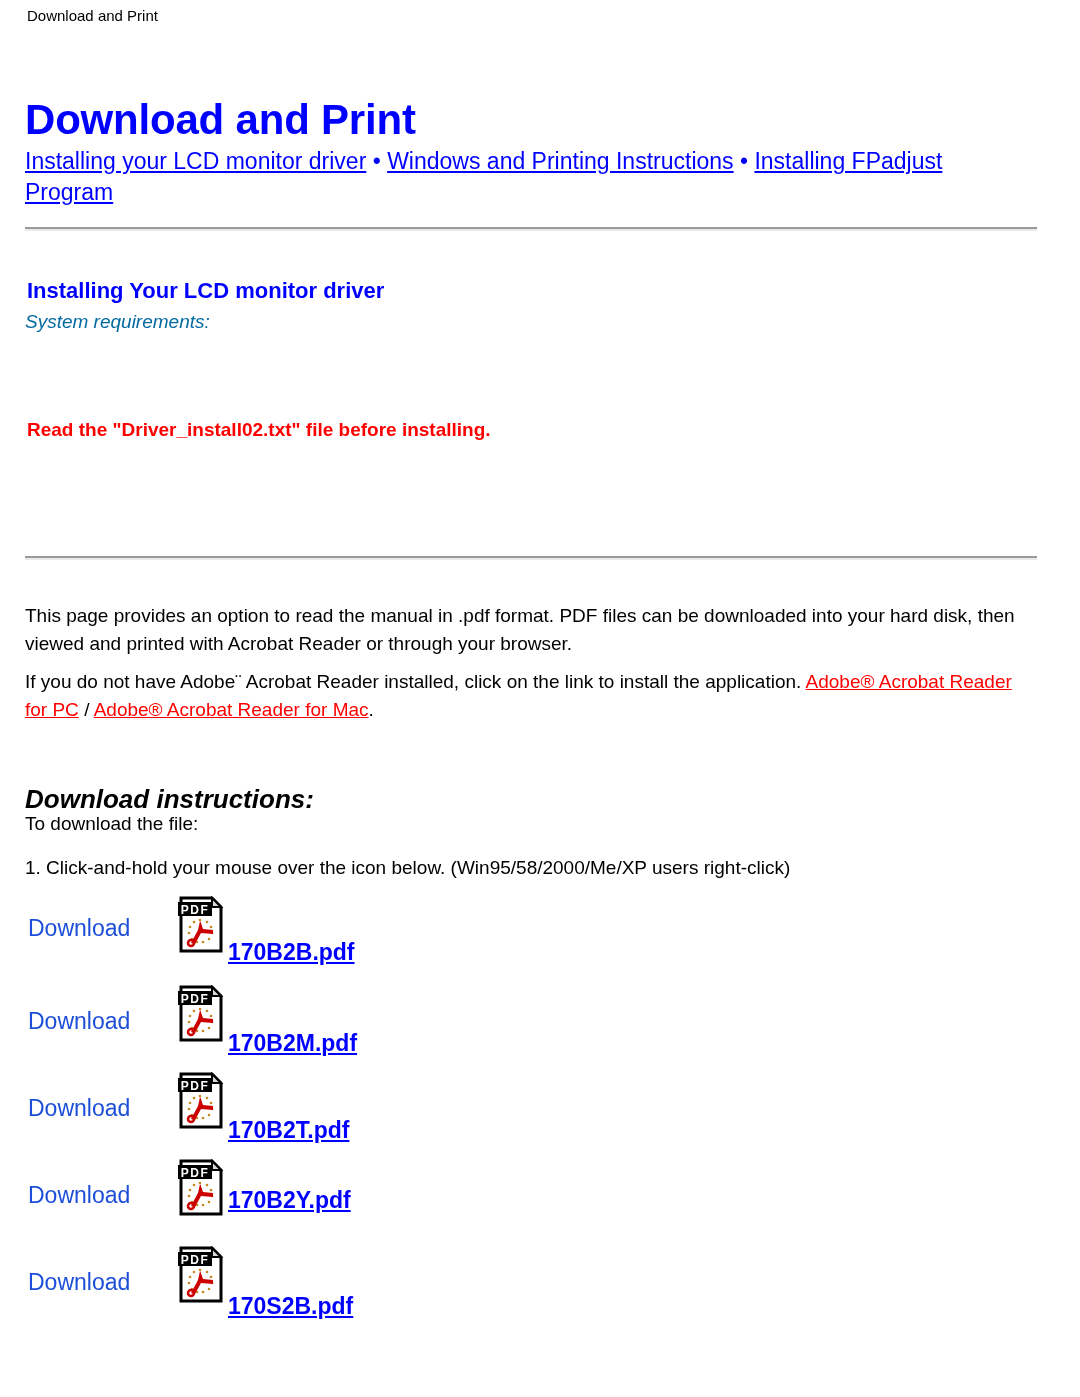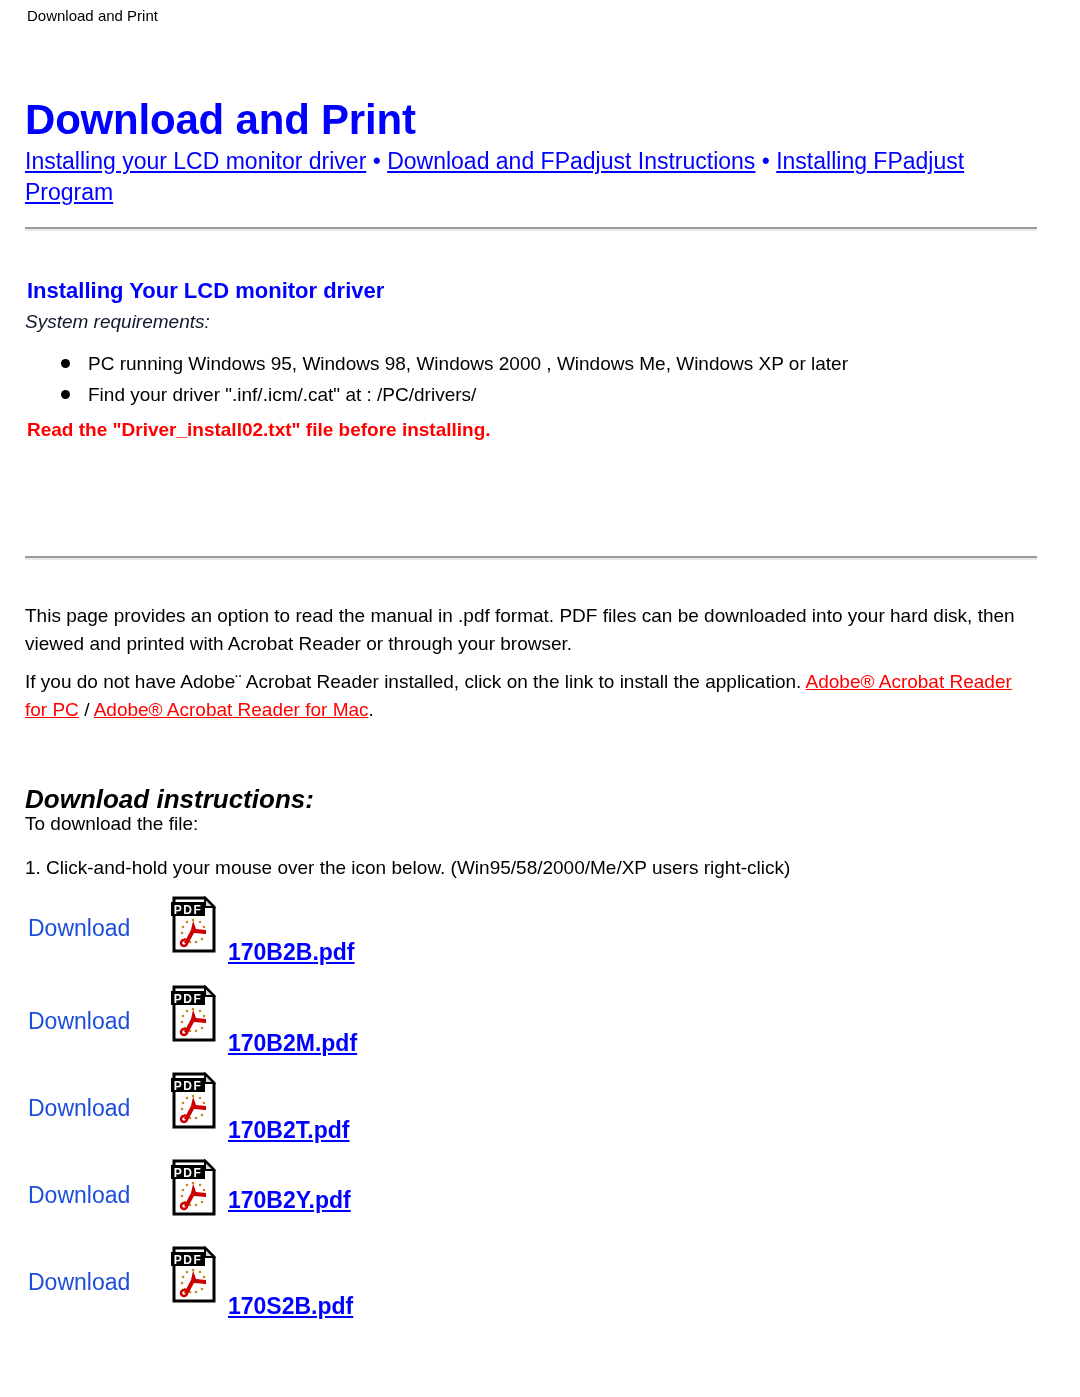--- a/index.html
+++ b/index.html
@@ -94,21 +94,21 @@
   }
 
   
   .sysreq-label {
     position: absolute;
     left: 25px;
     top: 310px;
     font-size: 19px;
     line-height: 24px;
     font-style: italic;
-    color: #0f172a;
+    color: #0369a1;
     white-space: nowrap;
   }
 
   
   .req-list {
     position: absolute;
     left: 60px;
     top: 348px;
     margin: 0;
     padding: 0;
@@ -202,21 +202,21 @@
     position: absolute;
     left: 28px;
     top: 22px;
     font-size: 23px;
     line-height: 28px;
     color: #1d4ed8;
     white-space: nowrap;
   }
   .dl-row .pdf-icon-wrap {
     position: absolute;
-    left: 169px;
+    left: 176px;
     top: 3px;
     width: 48px;
     height: 58px;
   }
   .dl-row .pdf-link {
     position: absolute;
     left: 228px;
     top: 45px;
     font-size: 23px;
     line-height: 28px;
@@ -261,39 +261,29 @@
 </head>
 <body>
 
 <div class="page">
 
   <div class="running-head">Download and Print</div>
 
   <h1 class="page-title">Download and Print</h1>
 
   <div class="navlinks">
-    <a href="#">Installing your LCD monitor driver</a><span class="sep"> • </span><a href="#">Download and FPadjust Instructions</a><span class="sep"> • </span><a href="#">Installing FPadjust Program</a>
+    <a href="#">Installing your LCD monitor driver</a><span class="sep"> • </span><a href="#">Windows and Printing Instructions</a><span class="sep"> • </span><a href="#">Installing FPadjust Program</a>
   </div>
 
   <hr class="bevel hr-1">
 
   <h2 class="section-heading">Installing Your LCD monitor driver</h2>
 
   <div class="sysreq-label">System requirements:</div>
 
-  <ul class="req-list">
-    <li>
-      <span class="bullet-dot"></span>
-      <span>PC running Windows 95, Windows 98, Windows 2000 , Windows Me, Windows XP or later</span>
-    </li>
-    <li>
-      <span class="bullet-dot"></span>
-      <span>Find your driver ".inf/.icm/.cat" at : /PC/drivers/</span>
-    </li>
-  </ul>
 
   <div class="warning-line">Read the "Driver_install02.txt" file before installing.</div>
 
   <hr class="bevel hr-2">
 
   <p class="para para-2">
     <span>If you do not have Adobe</span><span>¨</span><span> Acrobat Reader installed, click on the link to install the application. </span><a href="#" class="red-link">Adobe® Acrobat Reader for PC</a><span> / </span><a href="#" class="red-link">Adobe® Acrobat Reader for Mac</a><span>.</span>
   </p>
 
   <p class="para para-1">This page provides an option to read the manual in .pdf format. PDF files can be downloaded into your hard disk, then viewed and printed with Acrobat Reader or through your browser.</p>

